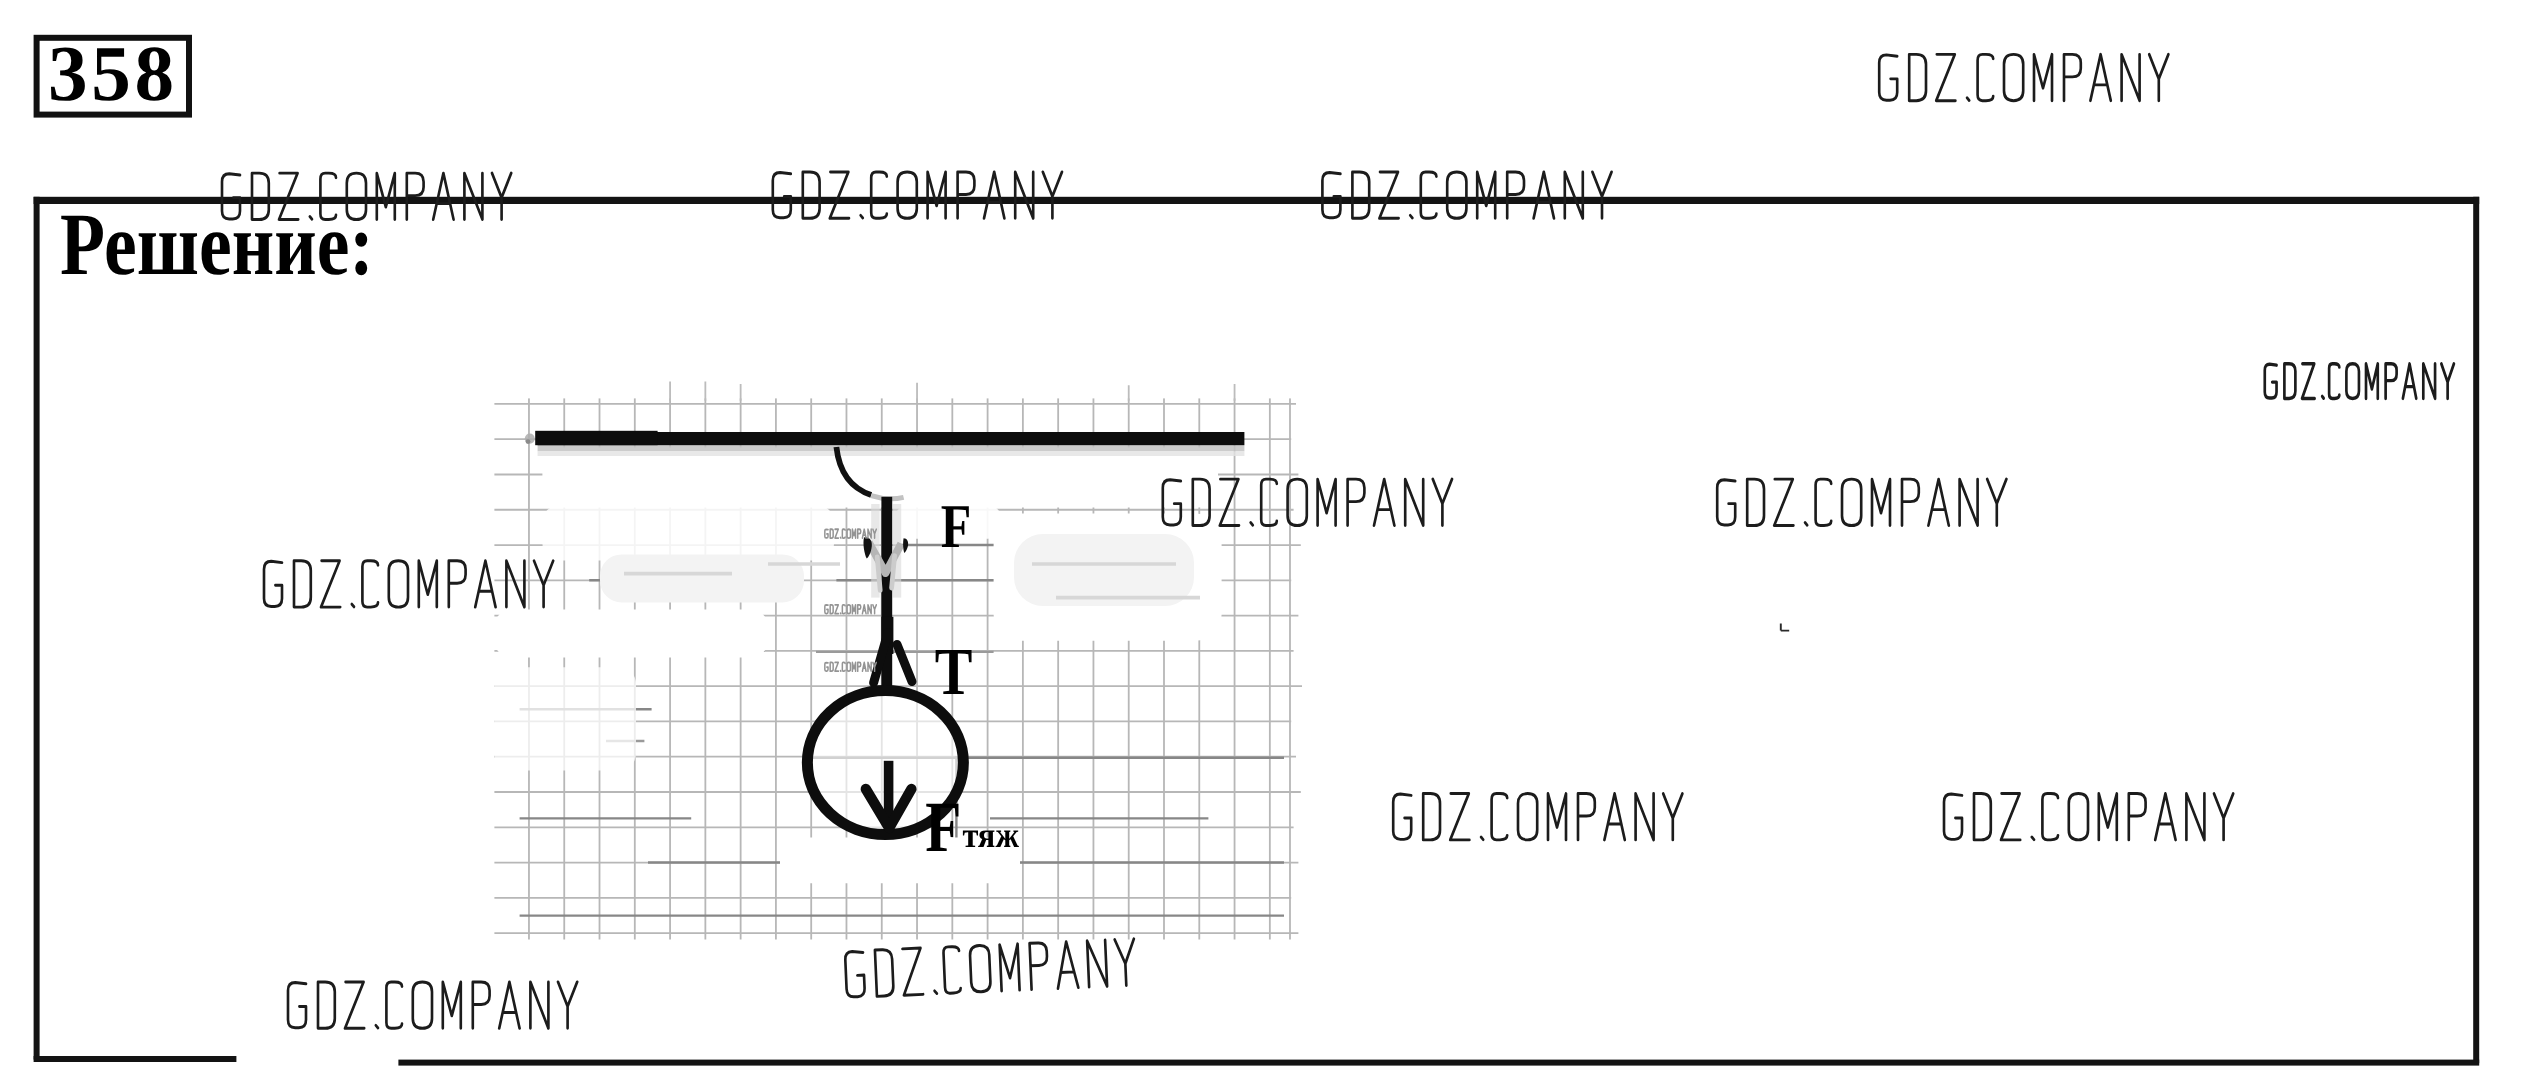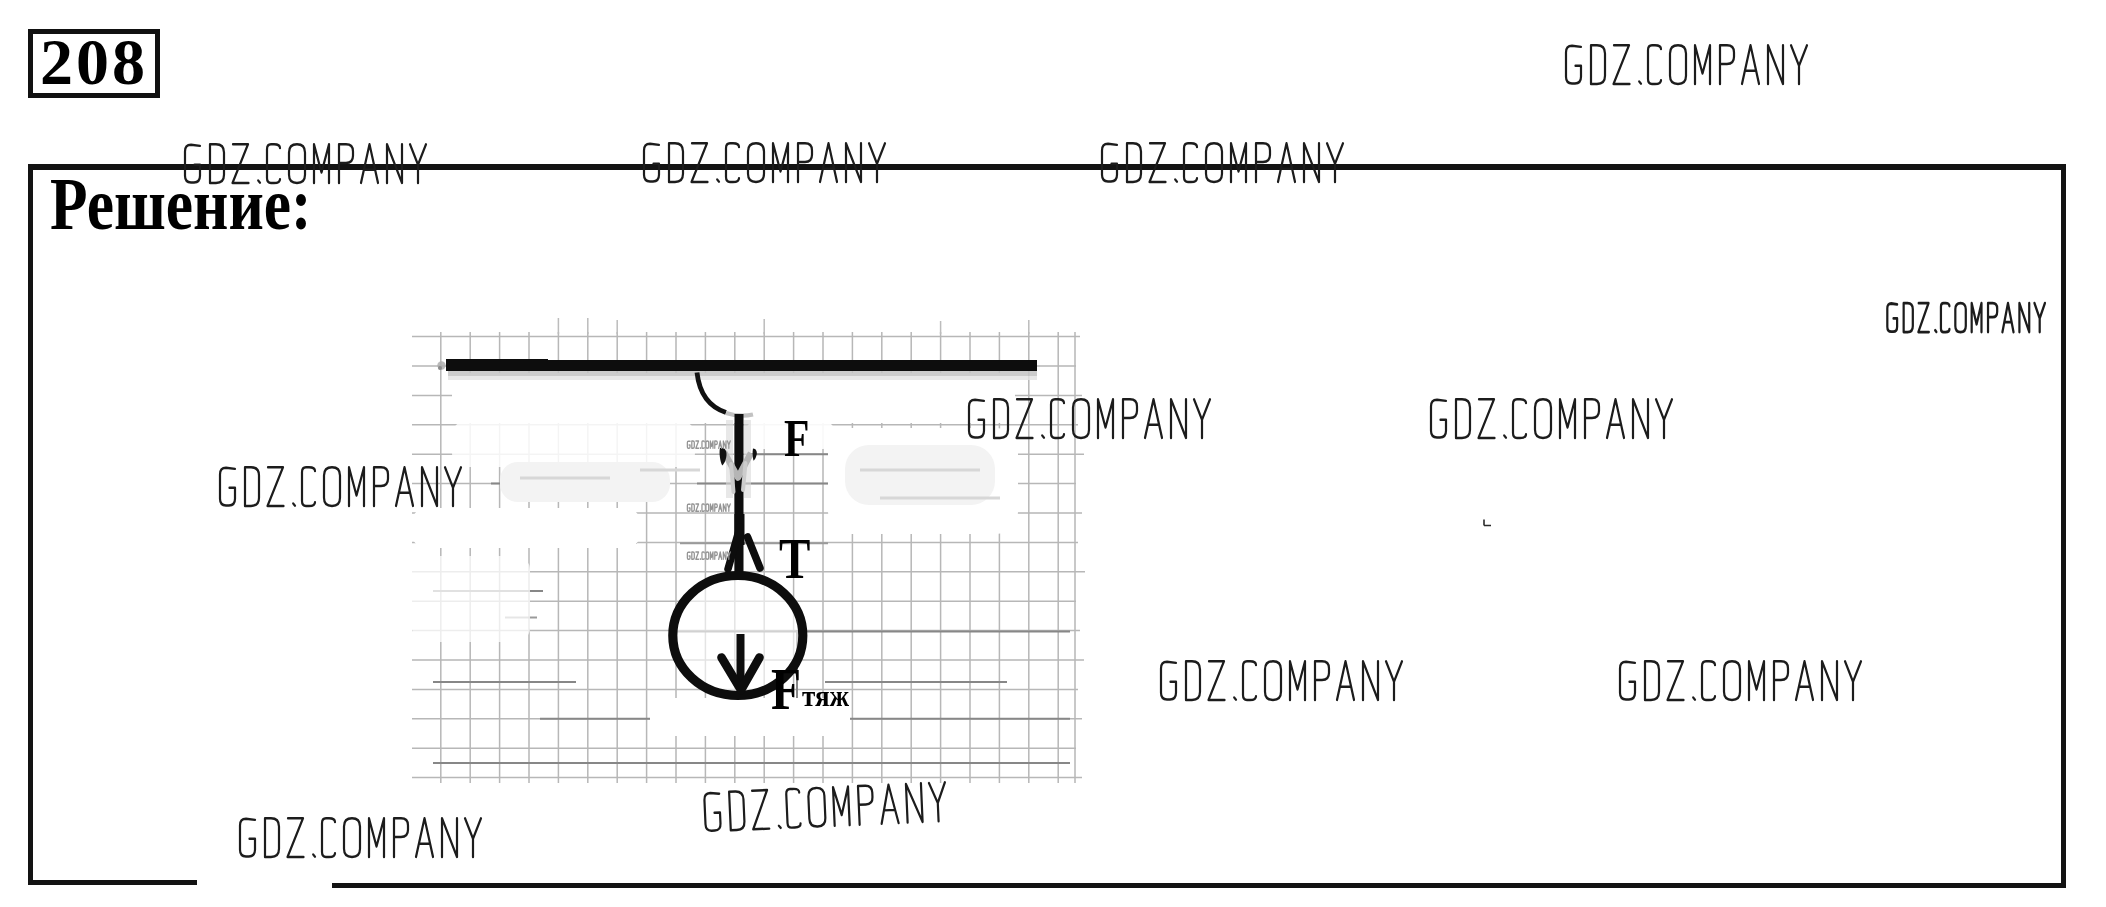--- a/index.html
+++ b/index.html
@@ -5,21 +5,21 @@
   html,body{margin:0;padding:0;background:#ffffff;}
   body{width:2106px;height:907px;position:relative;overflow:hidden;
        font-family:"Liberation Serif",serif;}
 </style>
 </head>
 <body>
 
 <div style="position:absolute;left:28px;top:29px;width:122px;height:59px;border:5px solid #111;
             display:flex;align-items:center;justify-content:center;">
   <span style="font-family:'Liberation Serif',serif;font-weight:bold;font-size:66px;
-               letter-spacing:3px;line-height:1;position:relative;top:-2px;">208</span>
+               letter-spacing:3px;line-height:1;position:relative;top:-2px;">358</span>
 </div>
 
 <div style="position:absolute;left:28px;top:163.5px;width:2038px;height:6px;background:#131313;"></div>
 
 <div style="position:absolute;left:28px;top:164px;width:5px;height:719px;background:#131313;"></div>
 
 <div style="position:absolute;left:2061px;top:164px;width:5px;height:722px;background:#131313;"></div>
 
 <div style="position:absolute;left:28px;top:880px;width:169px;height:5px;background:#131313;"></div>
 

